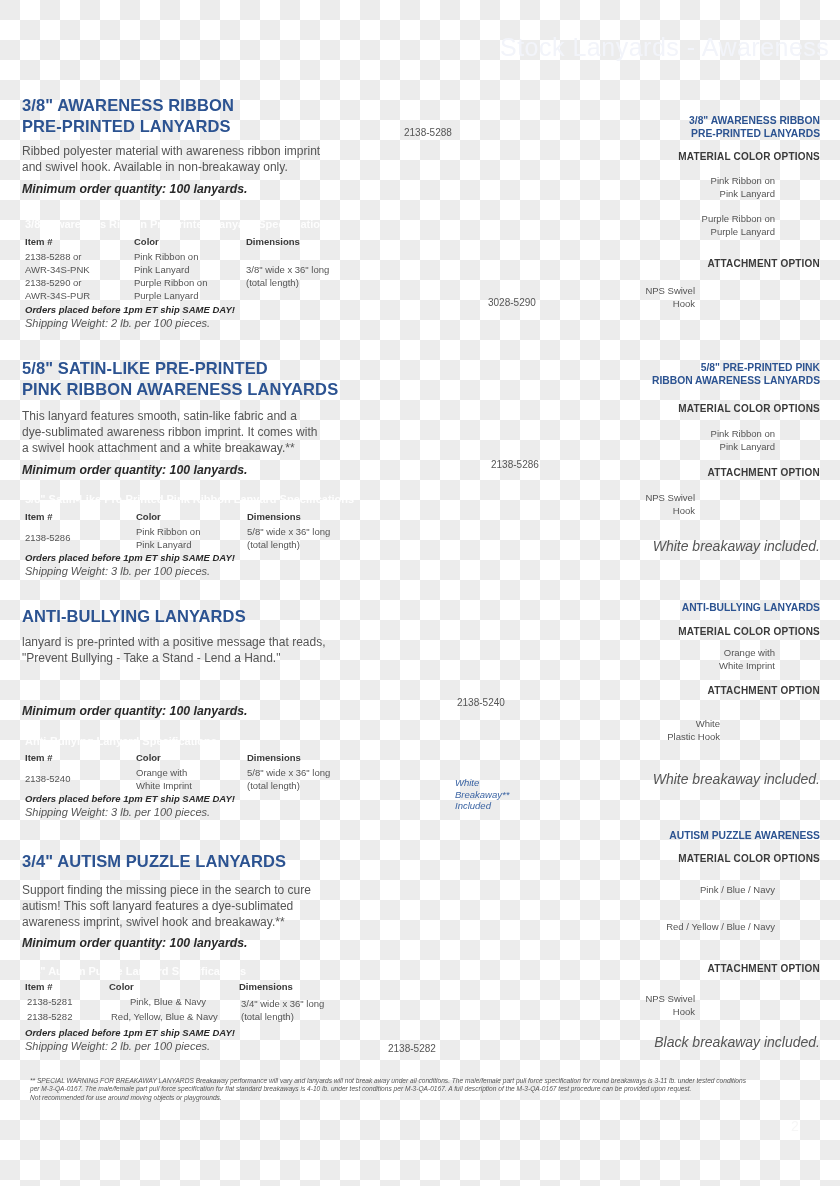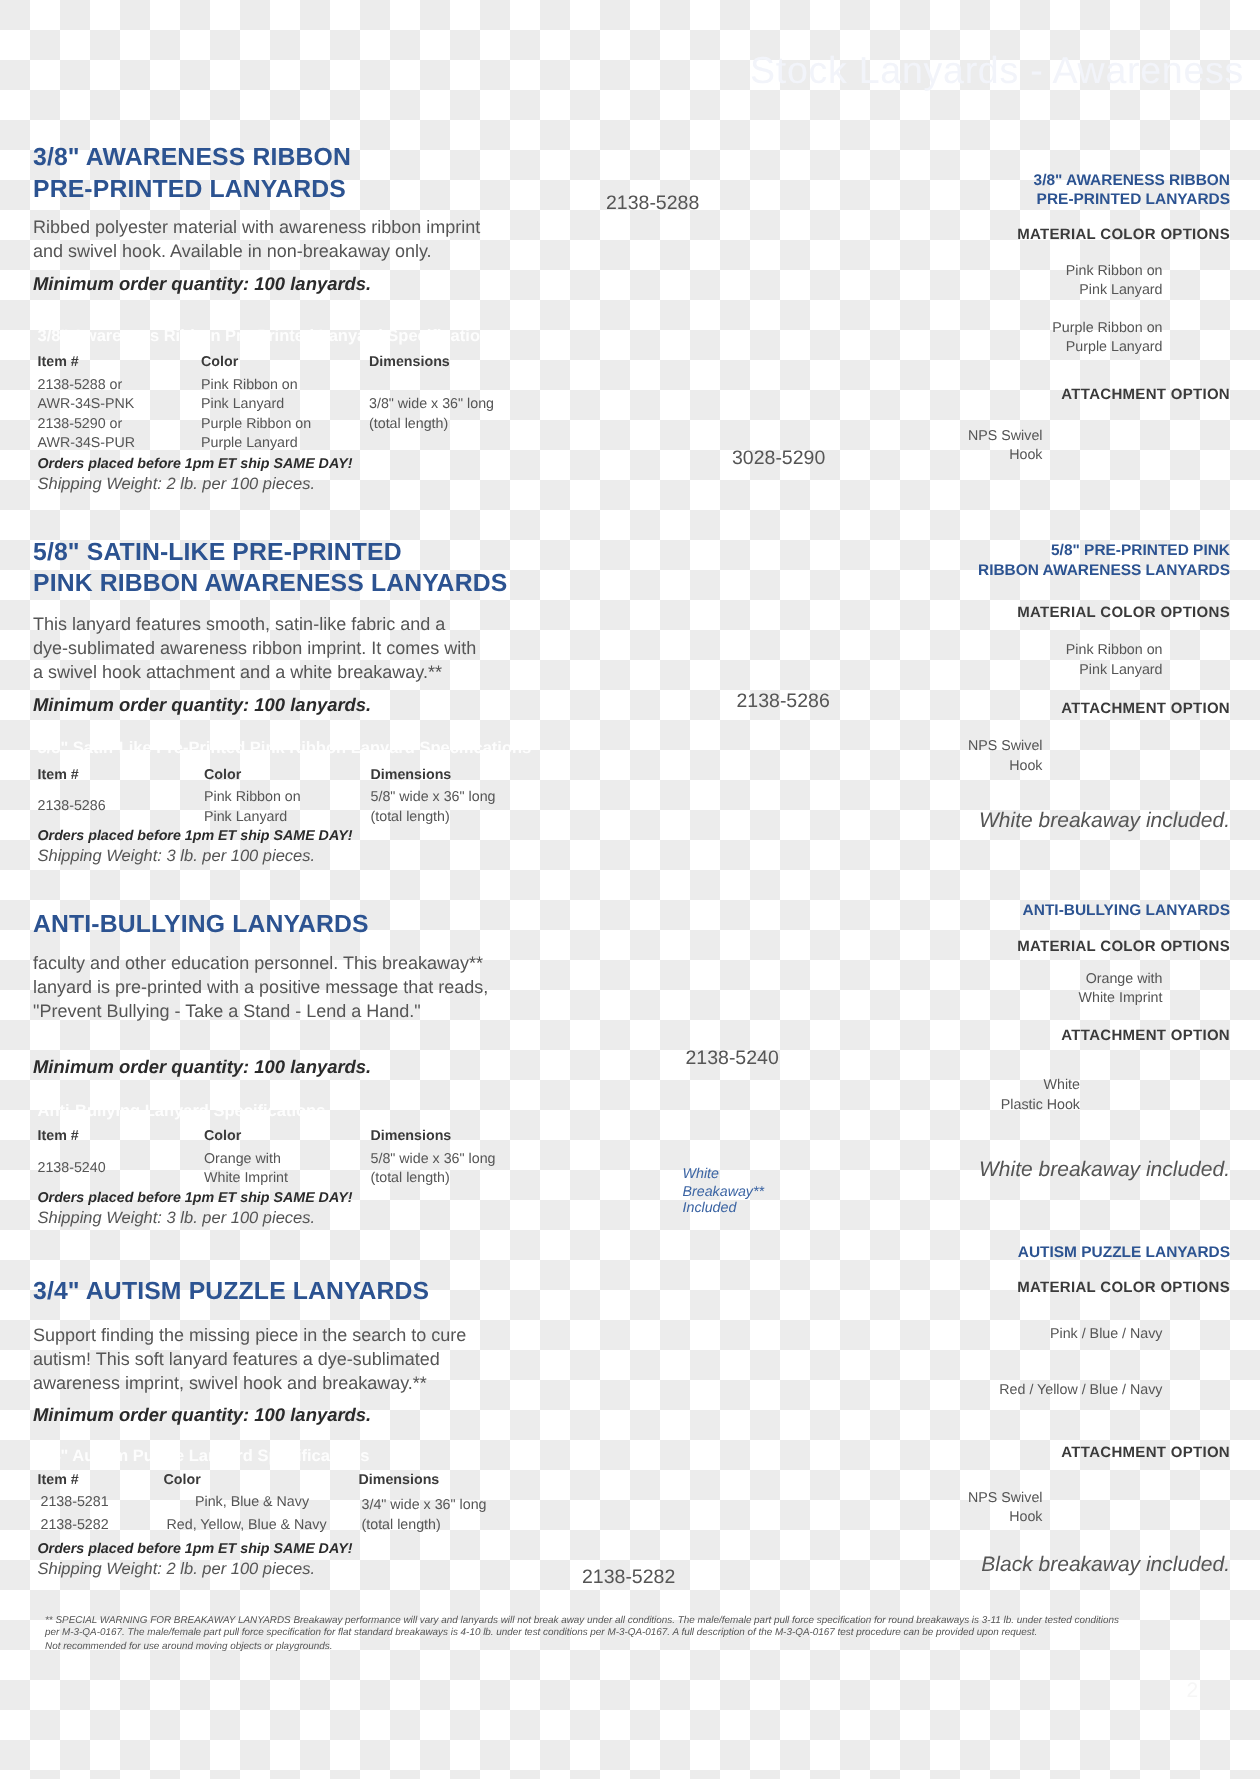--- a/index.html
+++ b/index.html
@@ -17,21 +17,21 @@
     .abs { position: absolute; }
     .page-title { left: 500px; top: 33px; font-size: 25px; color: #f2f4fa; white-space: nowrap; letter-spacing: 0.5px; }
     .h1 { font-weight: bold; color: #2c5391; font-size: 16.5px; line-height: 21px; letter-spacing: 0.1px; }
     .desc { font-size: 12px; line-height: 16px; color: #555; }
     .moq { font-size: 12.3px; font-weight: bold; font-style: italic; color: #2b2b2b; }
     .spec-title { font-size: 11px; font-weight: bold; color: rgba(255,255,255,0.9); white-space: nowrap; }
     .th { font-size: 9.5px; font-weight: bold; color: #3a3a3a; }
     .td { font-size: 9.5px; line-height: 12.5px; color: #555; }
     .orders { font-size: 9.5px; font-weight: bold; font-style: italic; color: #2b2b2b; white-space: nowrap; }
     .ship { font-size: 11px; font-style: italic; color: #555; white-space: nowrap; }
-    .code { font-size: 13px; color: #555; }
+    .code { font-size: 10px; color: #555; }
     .r-head { right: 20px; text-align: right; font-weight: bold; color: #2c5391; font-size: 10.3px; line-height: 13px; }
     .r-sub { right: 20px; text-align: right; font-weight: bold; color: #3a3a3a; font-size: 10px; letter-spacing: 0.2px; }
     .r-opt { text-align: right; font-size: 9.5px; line-height: 13px; color: #555; }
     .r-note { right: 20px; text-align: right; font-size: 14px; font-style: italic; color: #555; }
     .blue-note { font-size: 9.5px; font-style: italic; color: #3b64a3; line-height: 11.5px; }
     .footnote { left: 30px; top: 1077px; width: 800px; font-size: 6.6px; font-style: italic; color: #555; line-height: 8.3px; }
     .page-num { left: 791px; top: 1118px; font-size: 14px; color: #f6f6f6; }
   </style>
 </head>
 <body>
@@ -146,21 +146,20 @@
     <div>Hook</div>
   </div>
   <div class="abs r-note" style="top:538px;">White breakaway included.</div>
 </div>
 
 <div>
   <div class="abs h1" style="left:22px;top:606px;">
     <div>ANTI-BULLYING LANYARDS</div>
   </div>
   <div class="abs desc" style="left:22px;top:634px;">
-    <div>faculty and other education personnel. This breakaway**</div>
     <div>lanyard is pre-printed with a positive message that reads,</div>
     <div>"Prevent Bullying - Take a Stand - Lend a Hand."</div>
   </div>
   <div class="abs moq" style="left:22px;top:704px;">Minimum order quantity: 100 lanyards.</div>
   <div class="abs spec-title" style="left:25px;top:735px;">Anti-Bullying Lanyard Specifications</div>
   <div>
     <div class="abs th" style="left:25px;top:752px;">Item #</div>
     <div class="abs th" style="left:136px;top:752px;">Color</div>
     <div class="abs th" style="left:247px;top:752px;">Dimensions</div>
     <div class="abs td" style="left:25px;top:773px;">2138-5240</div>
@@ -222,21 +221,21 @@
       <div>3/4" wide x 36" long</div>
       <div>(total length)</div>
     </div>
   </div>
   <div class="abs orders" style="left:25px;top:1027px;">Orders placed before 1pm ET ship SAME DAY!</div>
   <div class="abs ship" style="left:25px;top:1040px;">Shipping Weight: 2 lb. per 100 pieces.</div>
 
   <div class="abs code" style="left:388px;top:1043px;">2138-5282</div>
 
   <div class="abs r-head" style="top:829px;">
-    <div>AUTISM PUZZLE LANYARDS</div>
+    <div>AUTISM PUZZLE AWARENESS</div>
   </div>
   <div class="abs r-sub" style="top:853px;">MATERIAL COLOR OPTIONS</div>
   <div class="abs r-opt" style="right:65px;top:883px;">Pink / Blue / Navy</div>
   <div class="abs r-opt" style="right:65px;top:920px;">Red / Yellow / Blue / Navy</div>
   <div class="abs r-sub" style="top:963px;">ATTACHMENT OPTION</div>
   <div class="abs r-opt" style="right:145px;top:992px;">
     <div>NPS Swivel</div>
     <div>Hook</div>
   </div>
   <div class="abs r-note" style="top:1034px;">Black breakaway included.</div>

